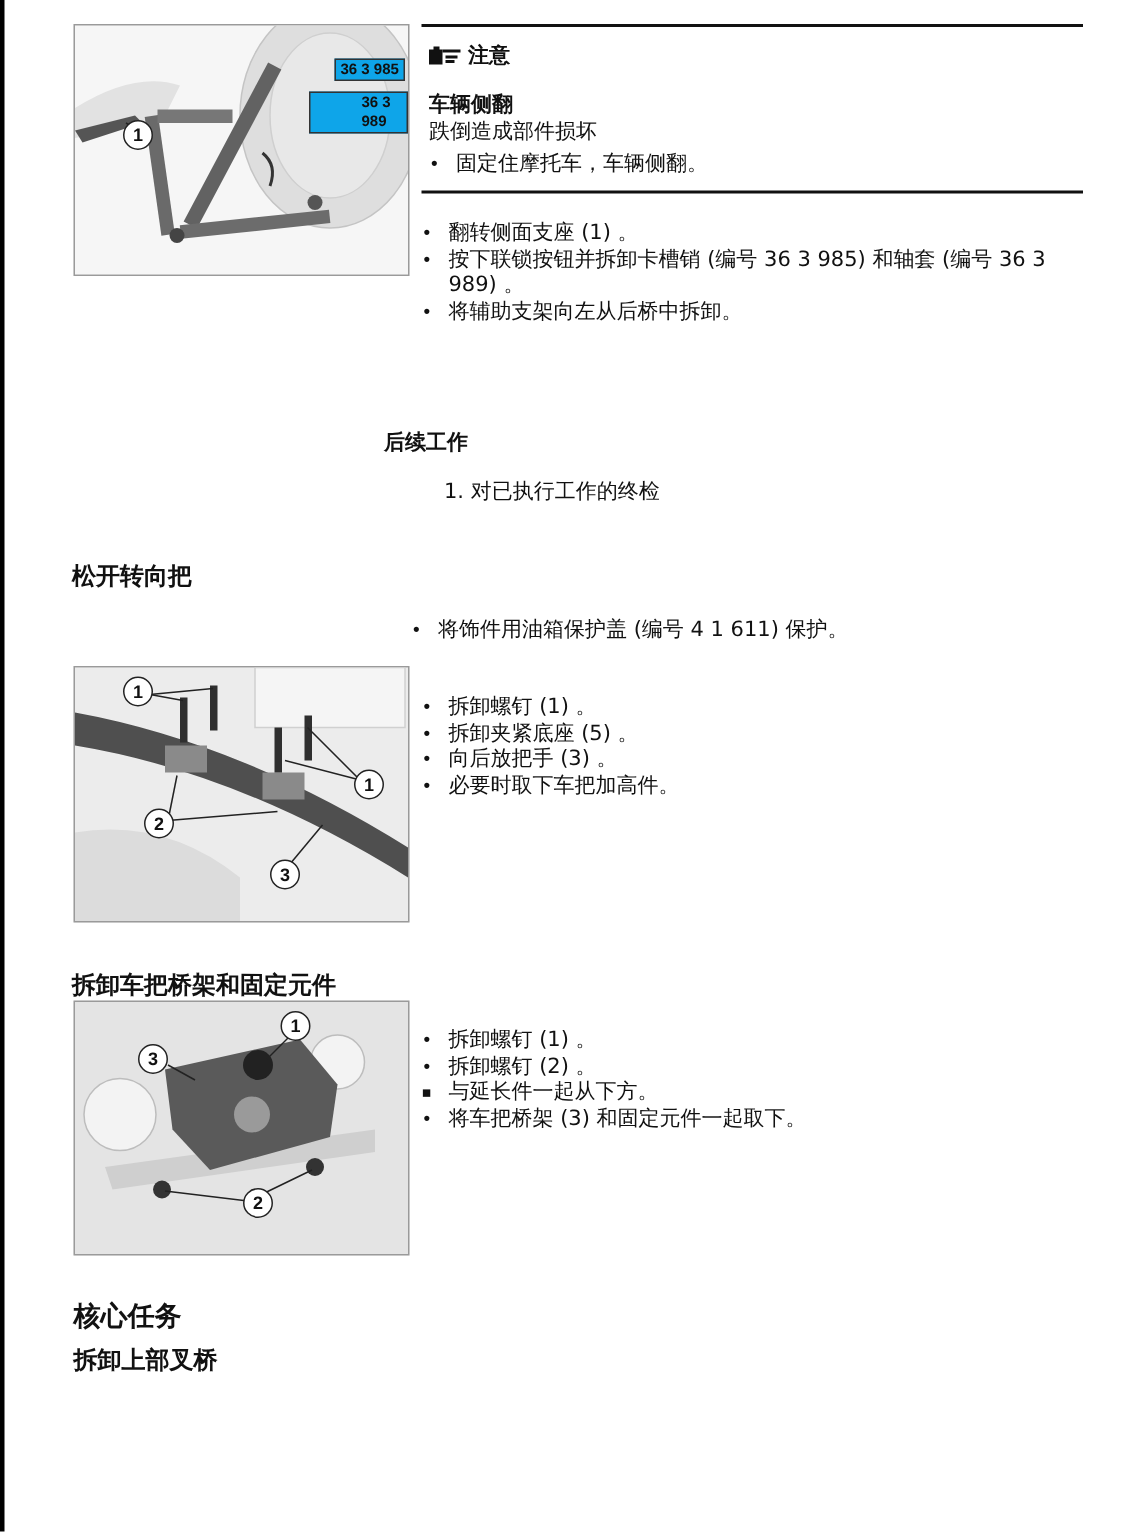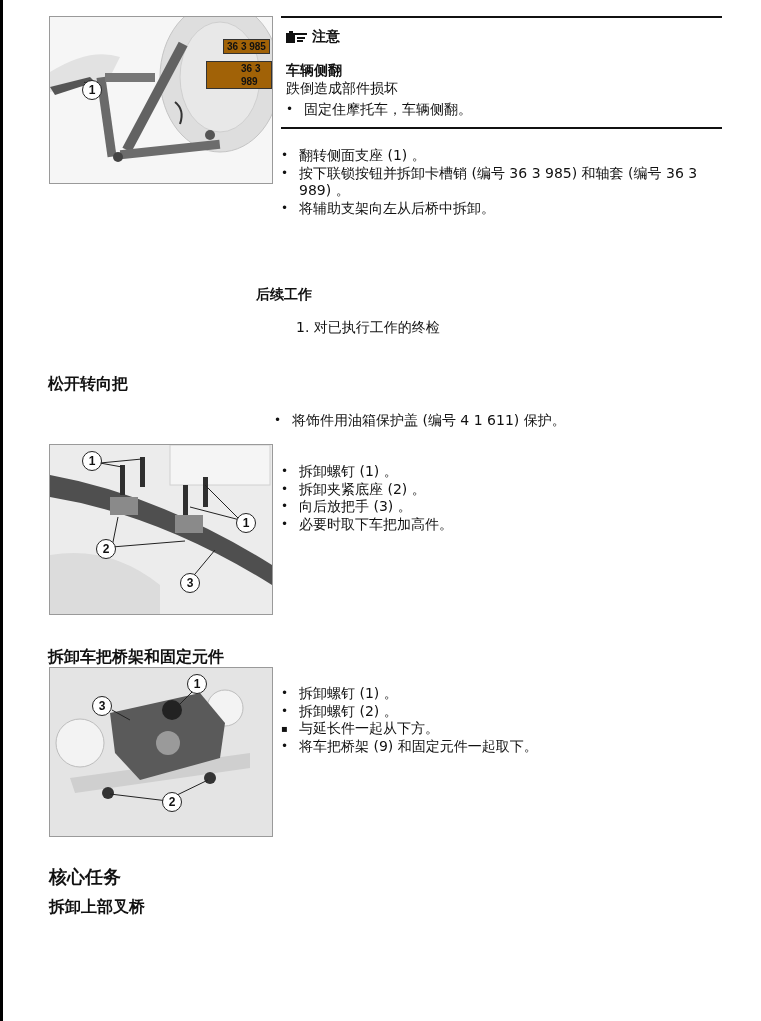--- a/index.html
+++ b/index.html
@@ -11,21 +11,21 @@
   .abs { position: absolute; }
   .figure {
     position: absolute; border: 1px solid #9a9a9a; background: #f1f1f1; overflow: hidden;
   }
   .figure svg { display: block; }
   .callout {
     position: absolute; width: 18px; height: 18px; border: 1.5px solid #222; border-radius: 50%;
     background: #fff; font: bold 12px "Liberation Sans", sans-serif; text-align: center; line-height: 18px;
   }
   .partlabel {
-    position: absolute; background: #a16207; border: 1px solid #333; padding: 0 3px;
+    position: absolute; background: #0ea5e9; border: 1px solid #333; padding: 0 3px;
     font: bold 10px "Liberation Sans", sans-serif; line-height: 13px;
   }
   .rule { position: absolute; height: 2px; background: #111; }
   ul.bullets { list-style: none; margin: 0; padding: 0; }
   ul.bullets li { position: relative; padding-left: 21px; font-size: 14px; line-height: 17.5px; }
   ul.bullets li::before { content: "•"; position: absolute; left: 3px; top: 0; font-size: 12px; }
   ul.bullets li.dash::before { content: "▪"; font-size: 10px; }
   .h-section { font-weight: bold; font-size: 16px; }
   .h-sub { font-weight: bold; font-size: 14px; }
 </style>
@@ -112,21 +112,21 @@
     <line x1="140" y1="135" x2="165" y2="105" stroke="#222"></line>
   </svg>
   <div class="callout" style="left:32px;top:6px;">1</div>
   <div class="callout" style="left:186px;top:68px;">1</div>
   <div class="callout" style="left:46px;top:94px;">2</div>
   <div class="callout" style="left:130px;top:128px;">3</div>
 </div>
 
 <ul class="bullets abs" style="left:278px;top:463px;width:440px;">
   <li>拆卸螺钉 (1) 。</li>
-  <li>拆卸夹紧底座 (2) 。</li>
+  <li>拆卸夹紧底座 (5) 。</li>
   <li>向后放把手 (3) 。</li>
   <li>必要时取下车把加高件。</li>
 </ul>
 
 <div class="abs h-section" style="left:48px;top:647px;">拆卸车把桥架和固定元件</div>
 
 <div class="figure" style="left:49px;top:667px;width:222px;height:168px;">
   <svg width="222" height="168" viewBox="0 0 222 168">
     <rect width="222" height="168" fill="#e4e4e4"></rect>
     <circle cx="30" cy="75" r="24" fill="#f3f3f3" stroke="#bdbdbd"></circle>
@@ -144,17 +144,17 @@
   </svg>
   <div class="callout" style="left:137px;top:6px;">1</div>
   <div class="callout" style="left:112px;top:124px;">2</div>
   <div class="callout" style="left:42px;top:28px;">3</div>
 </div>
 
 <ul class="bullets abs" style="left:278px;top:685px;width:440px;">
   <li>拆卸螺钉 (1) 。</li>
   <li>拆卸螺钉 (2) 。</li>
   <li class="dash">与延长件一起从下方。</li>
-  <li>将车把桥架 (9) 和固定元件一起取下。</li>
+  <li>将车把桥架 (3) 和固定元件一起取下。</li>
 </ul>
 
 <div class="abs" style="left:49px;top:865px;font-weight:bold;font-size:18px;">核心任务</div>
 <div class="abs h-section" style="left:49px;top:897px;">拆卸上部叉桥</div>
 
 </body></html>

